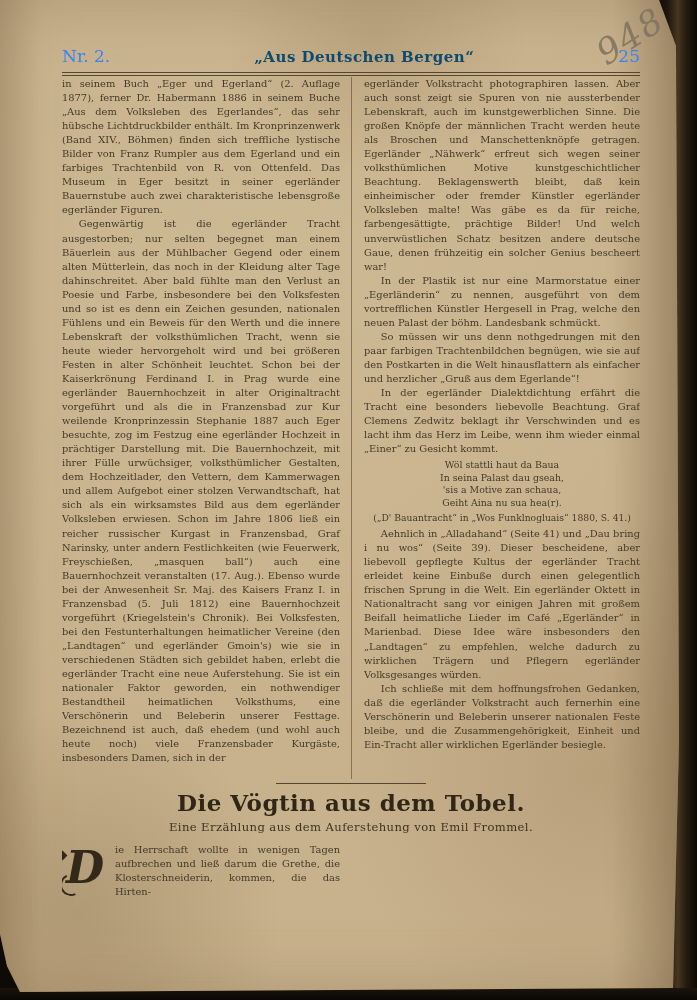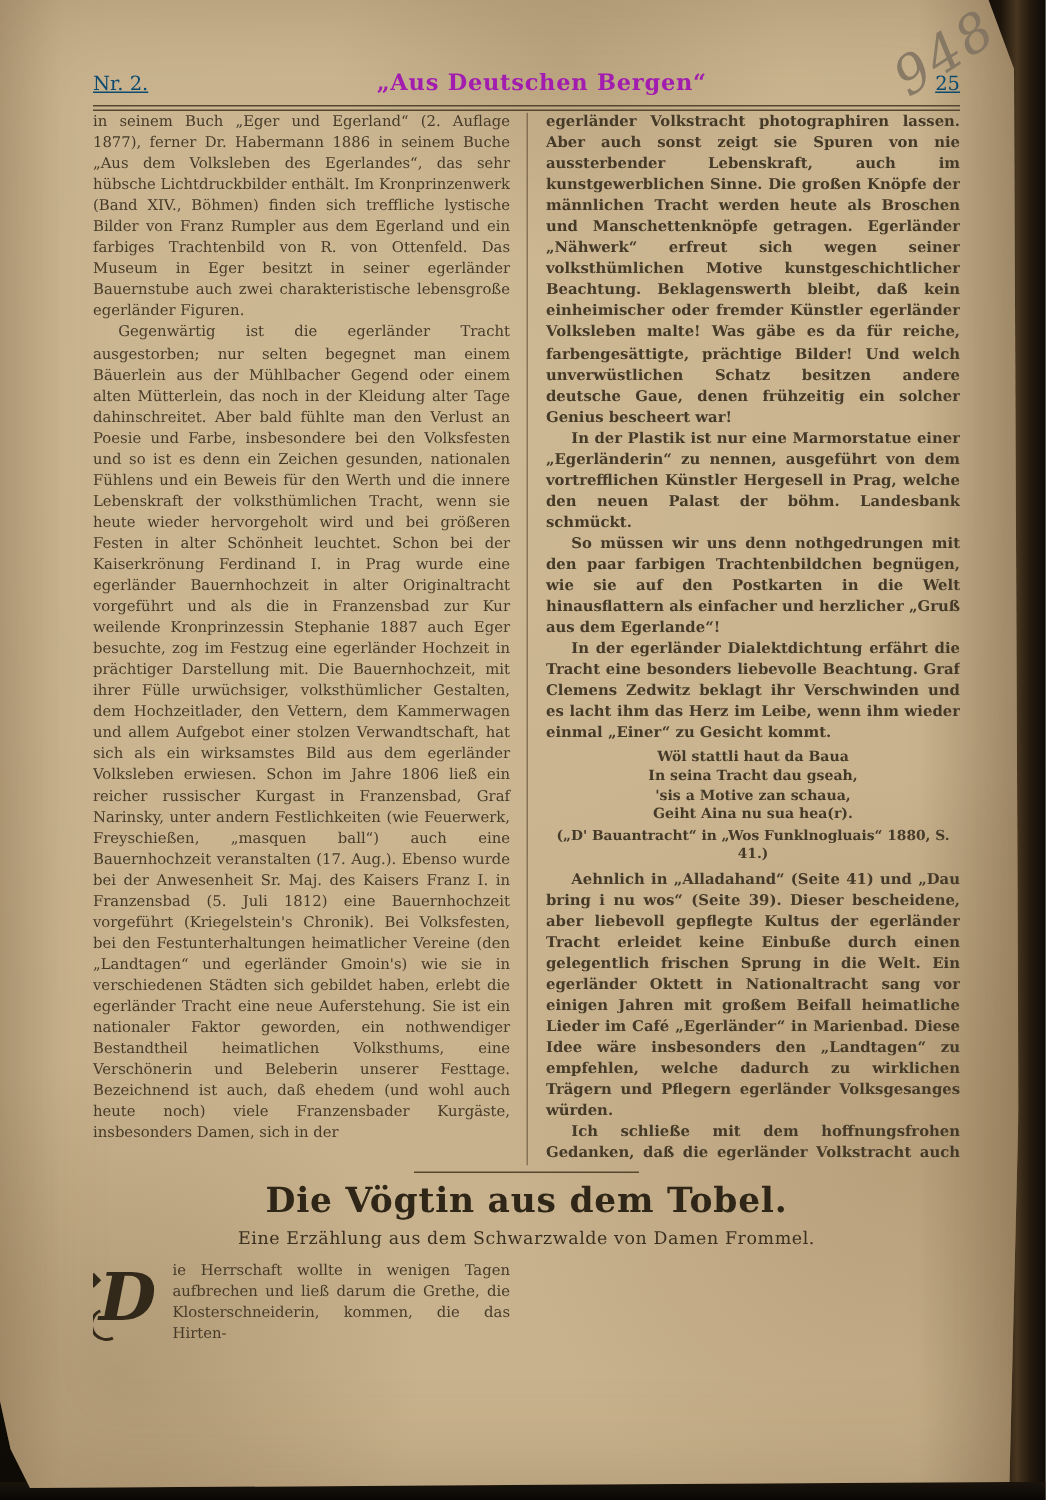--- a/index.html
+++ b/index.html
@@ -28,30 +28,30 @@
     clip-path:polygon(0 0,659px 0,676px 46px,679px 740px,673px 988px,20px 992px,7px 966px,0 934px);
     box-shadow:inset 0 0 70px rgba(92,66,36,0.28);
   }
   .pencil-number{
     position:absolute;right:30px;top:16px;z-index:5;
     font-size:35px;font-style:italic;color:#7e7260;opacity:.85;
     transform:rotate(-33deg);letter-spacing:2px;
   }
   .content{position:absolute;left:62px;top:46px;width:578px;z-index:4;color:#463a28;}
   .masthead{display:flex;justify-content:space-between;align-items:baseline;font-size:13.5px;}
-  .masthead .issue,.masthead .pageno{font-size:13px;color:#0c4a6e;text-decoration:underline;}
-  .masthead .title{font-weight:bold;font-size:15px;letter-spacing:.5px;color:#a21caf;}
+  .masthead .issue,.masthead .pageno{font-size:17px;color:#3b82f6;}
+  .masthead .title{font-weight:bold;font-size:15px;letter-spacing:.5px;color:#0c4a6e;}
   .double-rule{height:2px;border-top:1px solid #55462f;border-bottom:1px solid #55462f;margin-top:6px;}
   .columns{
     display:flex;margin-top:1px;height:702px;overflow:hidden;
     font-size:9.9px;line-height:14.05px;text-align:justify;color:#453928;
   }
   .col{width:289px;box-sizing:border-box;}
   .col-left{padding-right:11px;}
-  .col-right{padding-left:12px;border-left:1px solid rgba(80,62,40,0.55);font-weight:bold;}
+  .col-right{padding-left:12px;border-left:1px solid rgba(80,62,40,0.55);}
   .columns p{margin:0;}
   .columns p.indent{text-indent:1.7em;}
   .verse{text-align:center;font-size:9.4px;line-height:12.6px;margin:3px 0 2px 0;}
   .verse-citation{text-align:center;font-size:9.2px;line-height:12.5px;margin:0 0 3px 0;}
   .story-head{text-align:center;margin-top:4px;color:#2f2617;}
   .story-rule{width:150px;margin:0 auto 5px auto;border-top:1px solid #55462f;}
   .story-title{font-size:23px;font-weight:bold;letter-spacing:.5px;}
   .story-subtitle{font-size:11.6px;margin-top:4px;letter-spacing:.4px;color:#3c3120;}
   .story-continuation{font-size:10.8px;margin-top:1px;color:#3c3120;}
   .story-cols{
@@ -99,34 +99,34 @@
       <p>in seinem Buch „Eger und Egerland“ (2. Auflage 1877), ferner Dr. Habermann 1886 in seinem Buche „Aus dem Volksleben des Egerlandes“, das sehr hübsche Lichtdruckbilder enthält. Im Kronprinzenwerk (Band XIV., Böhmen) finden sich treffliche lystische Bilder von Franz Rumpler aus dem Egerland und ein farbiges Trachtenbild von R. von Ottenfeld. Das Museum in Eger besitzt in seiner egerländer Bauernstube auch zwei charakteristische lebensgroße egerländer Figuren.</p>
       <p class="indent">Gegenwärtig ist die egerländer Tracht ausgestorben; nur selten begegnet man einem Bäuerlein aus der Mühlbacher Gegend oder einem alten Mütterlein, das noch in der Kleidung alter Tage dahinschreitet. Aber bald fühlte man den Verlust an Poesie und Farbe, insbesondere bei den Volksfesten und so ist es denn ein Zeichen gesunden, nationalen Fühlens und ein Beweis für den Werth und die innere Lebenskraft der volksthümlichen Tracht, wenn sie heute wieder hervorgeholt wird und bei größeren Festen in alter Schönheit leuchtet. Schon bei der Kaiserkrönung Ferdinand I. in Prag wurde eine egerländer Bauernhochzeit in alter Originaltracht vorgeführt und als die in Franzensbad zur Kur weilende Kronprinzessin Stephanie 1887 auch Eger besuchte, zog im Festzug eine egerländer Hochzeit in prächtiger Darstellung mit. Die Bauernhochzeit, mit ihrer Fülle urwüchsiger, volksthümlicher Gestalten, dem Hochzeitlader, den Vettern, dem Kammerwagen und allem Aufgebot einer stolzen Verwandtschaft, hat sich als ein wirksamstes Bild aus dem egerländer Volksleben erwiesen. Schon im Jahre 1806 ließ ein reicher russischer Kurgast in Franzensbad, Graf Narinsky, unter andern Festlichkeiten (wie Feuerwerk, Freyschießen, „masquen ball“) auch eine Bauernhochzeit veranstalten (17. Aug.). Ebenso wurde bei der Anwesenheit Sr. Maj. des Kaisers Franz I. in Franzensbad (5. Juli 1812) eine Bauernhochzeit vorgeführt (Kriegelstein's Chronik). Bei Volksfesten, bei den Festunterhaltungen heimatlicher Vereine (den „Landtagen“ und egerländer Gmoin's) wie sie in verschiedenen Städten sich gebildet haben, erlebt die egerländer Tracht eine neue Auferstehung. Sie ist ein nationaler Faktor geworden, ein nothwendiger Bestandtheil heimatlichen Volksthums, eine Verschönerin und Beleberin unserer Festtage. Bezeichnend ist auch, daß ehedem (und wohl auch heute noch) viele Franzensbader Kurgäste, insbesonders Damen, sich in der</p>
     </div>
     <div class="col col-right">
       <p>egerländer Volkstracht photographiren lassen. Aber auch sonst zeigt sie Spuren von nie aussterbender Lebenskraft, auch im kunstgewerblichen Sinne. Die großen Knöpfe der männlichen Tracht werden heute als Broschen und Manschettenknöpfe getragen. Egerländer „Nähwerk“ erfreut sich wegen seiner volksthümlichen Motive kunstgeschichtlicher Beachtung. Beklagenswerth bleibt, daß kein einheimischer oder fremder Künstler egerländer Volksleben malte! Was gäbe es da für reiche, farbengesättigte, prächtige Bilder! Und welch unverwüstlichen Schatz besitzen andere deutsche Gaue, denen frühzeitig ein solcher Genius bescheert war!</p>
       <p class="indent">In der Plastik ist nur eine Marmorstatue einer „Egerländerin“ zu nennen, ausgeführt von dem vortrefflichen Künstler Hergesell in Prag, welche den neuen Palast der böhm. Landesbank schmückt.</p>
       <p class="indent">So müssen wir uns denn nothgedrungen mit den paar farbigen Trachtenbildchen begnügen, wie sie auf den Postkarten in die Welt hinausflattern als einfacher und herzlicher „Gruß aus dem Egerlande“!</p>
       <p class="indent">In der egerländer Dialektdichtung erfährt die Tracht eine besonders liebevolle Beachtung. Graf Clemens Zedwitz beklagt ihr Verschwinden und es lacht ihm das Herz im Leibe, wenn ihm wieder einmal „Einer“ zu Gesicht kommt.</p>
       <div class="verse">
         <div>Wöl stattli haut da Baua</div>
-        <div>In seina Tracht dau gseah,</div>
+        <div>In seina Palast dau gseah,</div>
         <div>'sis a Motive zan schaua,</div>
         <div>Geiht Aina nu sua hea(r).</div>
       </div>
       <div class="verse-citation">(„D' Bauantracht“ in „Wos Funklnogluais“ 1880, S. 41.)</div>
       <p class="indent">Aehnlich in „Alladahand“ (Seite 41) und „Dau bring i nu wos“ (Seite 39). Dieser bescheidene, aber liebevoll gepflegte Kultus der egerländer Tracht erleidet keine Einbuße durch einen gelegentlich frischen Sprung in die Welt. Ein egerländer Oktett in Nationaltracht sang vor einigen Jahren mit großem Beifall heimatliche Lieder im Café „Egerländer“ in Marienbad. Diese Idee wäre insbesonders den „Landtagen“ zu empfehlen, welche dadurch zu wirklichen Trägern und Pflegern egerländer Volksgesanges würden.</p>
       <p class="indent">Ich schließe mit dem hoffnungsfrohen Gedanken, daß die egerländer Volkstracht auch fernerhin eine Verschönerin und Beleberin unserer nationalen Feste bleibe, und die Zusammengehörigkeit, Einheit und Ein-Tracht aller wirklichen Egerländer besiegle.</p>
     </div>
   </div>
 
   <div class="story-head">
     <div class="story-rule"></div>
     <div class="story-title">Die Vögtin aus dem Tobel.</div>
-    <div class="story-subtitle">Eine Erzählung aus dem Schwarzwalde von Damen Frommel.</div>
+    <div class="story-subtitle">Eine Erzählung aus dem Auferstehung von Emil Frommel.</div>
   </div>
 
   <div class="story-cols">
     <div class="col col-left">
       <span class="dropcap">D</span>
       <p>ie Herrschaft wollte in wenigen Tagen aufbrechen und ließ darum die Grethe, die Klosterschneiderin, kommen, die das Hirten-</p>
     </div>
   </div>
 
 </div>

